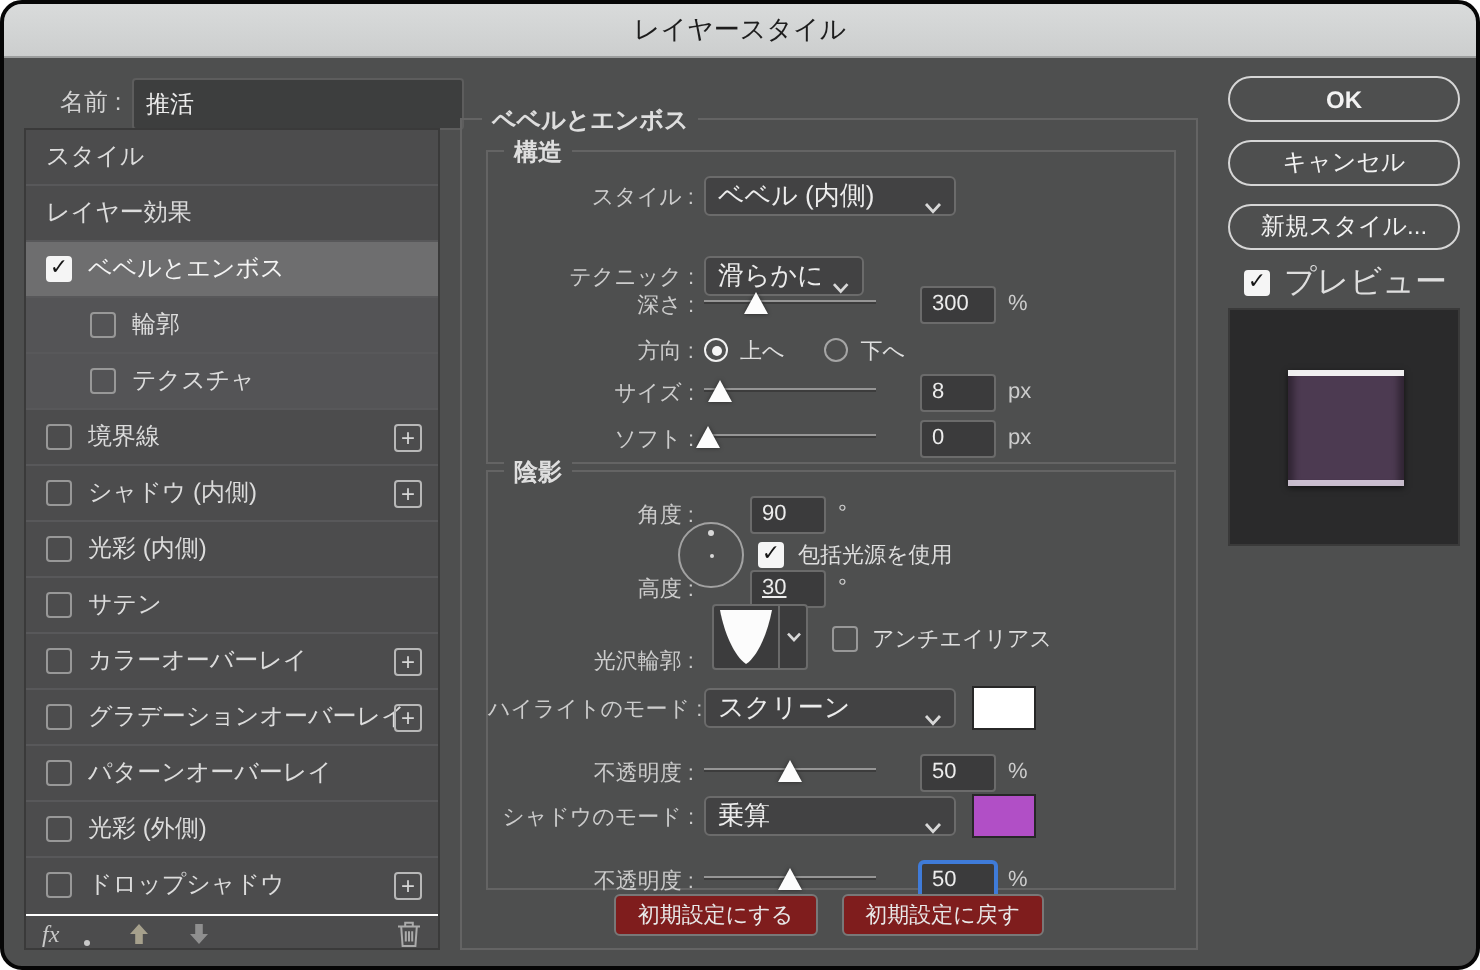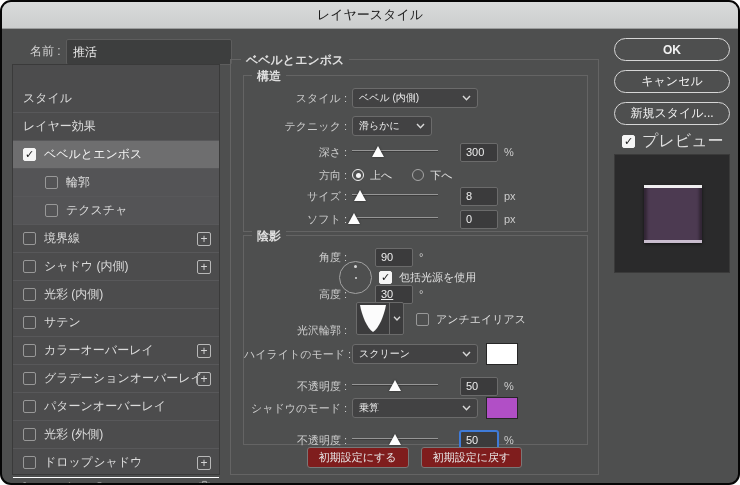--- a/index.html
+++ b/index.html
@@ -26,21 +26,21 @@
     background: #3d3e3e; border: 1px solid #5d5d5d; border-radius: 2px;
     color: #ececec; font-size: 12px; padding: 12px 6px;
     font-family: "Liberation Sans", "DejaVu Sans", sans-serif;
   }
 
   
   .sidebar {
     position: absolute; left: 10px; top: 62px; width: 208px; height: 411px;
     background: #4c4c4d; border: 1px solid #3a3a3a; display: flex; flex-direction: column;
   }
-  .sb-list { flex: 1 1 auto; margin-top: 20px; }
+  .sb-list { flex: 1 1 auto; }
   .sb-row {
     height: 28px; display: flex; align-items: center; gap: 8px;
     padding: 0 8px 0 10px; border-bottom: 1px solid #58585a;
     color: #dcdcdc; cursor: default; position: relative;
   }
   .sb-row.sub { background: #545456; padding-left: 32px; }
   .sb-row.sel { background: #6e6e6f; color: #f4f4f4; }
   .cb {
     width: 13px; height: 13px; flex: none; border-radius: 2px;
     border: 1px solid #989898; background: transparent;
@@ -74,22 +74,22 @@
   .fieldset { position: absolute; border: 1px solid #646464; }
   .fs-structure { left: 12px; top: 15px; width: 345px; height: 157px; }
   .fs-shading  { left: 12px; top: 175px; width: 345px; height: 210px; }
 
   .row { position: absolute; left: 0; right: 0; height: 20px; display: flex; align-items: center; }
   .row .lbl { flex: none; width: 108px; text-align: right; padding-right: 5px; color: #cccccc; font-size: 11px; white-space: nowrap; }
   .unit { margin-left: 6px; color: #cccccc; font-size: 11px; }
 
   .select {
     height: 20px; background: #424243; border: 1px solid #6b6b6b; border-radius: 3px;
-    display: inline-flex; align-items: center; padding: 0 6px; gap: 6px;
-    color: #ececec; font-size: 10px; cursor: default;
+    display: inline-flex; align-items: flex-end; padding: 0 6px; gap: 6px;
+    color: #ececec; font-size: 13px; cursor: default;
   }
   .select .sv { flex: 1 1 auto; white-space: nowrap; overflow: hidden; }
   .num {
     width: 38px; height: 19px; background: #3b3b3c; border: 1px solid #6b6b6b;
     border-radius: 2px; color: #ececec; font-size: 11px; padding: 0 5px;
     font-family: "Liberation Sans", "DejaVu Sans", sans-serif;
   }
   .num.focus { border-color: #3f7bd9; box-shadow: 0 0 0 1px #3f7bd9; }
 
   .slider { position: relative; width: 86px; height: 14px; flex: none; }
@@ -258,21 +258,21 @@
       <div class="row" style="top:12px">
         <span class="lbl">スタイル :</span>
         <div class="select" style="width:126px">
           <span class="sv">ベベル (内側)</span>
           <svg width="9" height="6" viewBox="0 0 9 6">
               <path d="M1 1 L4.5 4.8 L8 1" stroke="#d8d8d8" stroke-width="1.4" fill="none"></path>
             </svg>
         </div>
       </div>
 
-      <div class="row" style="top:40px">
+      <div class="row" style="top:52px">
         <span class="lbl">テクニック :</span>
         <div class="select" style="width:80px">
           <span class="sv">滑らかに</span>
           <svg width="9" height="6" viewBox="0 0 9 6">
               <path d="M1 1 L4.5 4.8 L8 1" stroke="#d8d8d8" stroke-width="1.4" fill="none"></path>
             </svg>
         </div>
       </div>
 
       <div class="row" style="top:66px">

